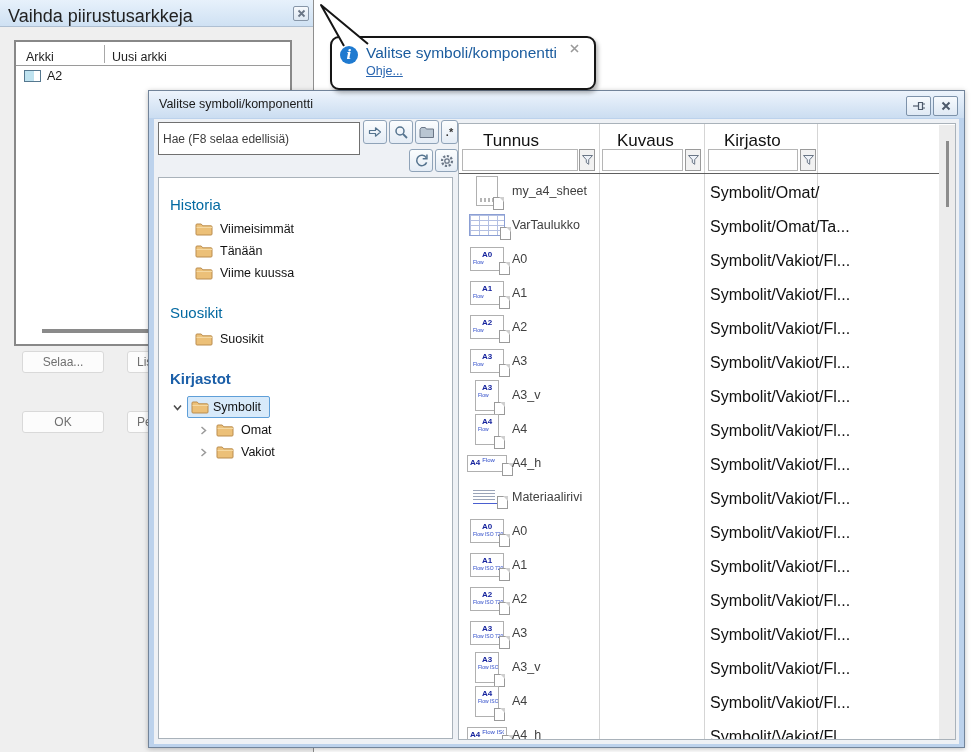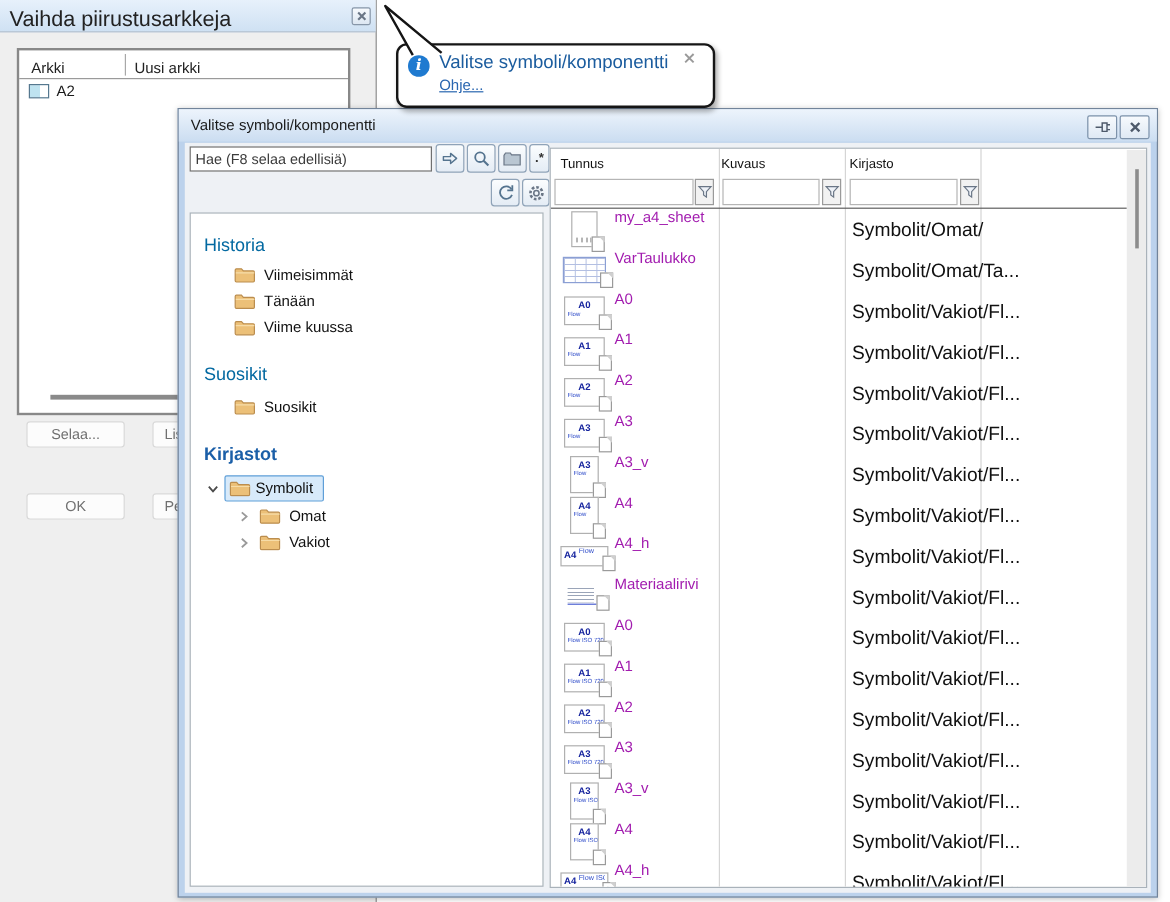--- a/index.html
+++ b/index.html
@@ -52,21 +52,21 @@
   #dlg-titlebar { position:absolute; left:0; top:0; width:100%; height:27px;
     background:linear-gradient(180deg,#edf4fc 0%,#cbddf1 100%); }
   #dlg-title { position:absolute; left:10px; top:6px; font-size:12.5px; color:#1a1a1a; }
   .winbtn { position:absolute; top:5px; width:25px; height:20px; border:1px solid #7d92aa;
     background:linear-gradient(180deg,#f7fafd,#dfe9f4); border-radius:2px;
     display:flex; align-items:center; justify-content:center; }
   #btn-pin { left:757px; }
   #btn-close { left:784px; }
   #dlg-content { position:absolute; left:5px; top:28px; width:805px; height:625px; background:#eef1f5; }
 
-  #search-input { position:absolute; left:4px; top:3px; width:202px; height:21px;
+  #search-input { position:absolute; left:4px; top:3px; width:202px; height:33px;
     border:1px solid #707070; background:#fff; font-size:12px; padding:0 4px;
     font-family:"Liberation Sans",sans-serif; color:#15803d; }
   #search-input::placeholder { color:#3c3c3c; opacity:1; }
   .tbtn { position:absolute; border:1px solid #8fa3b8; border-radius:3px;
     background:linear-gradient(180deg,#fbfdfe,#e4ecf5);
     display:flex; align-items:center; justify-content:center; }
   #btn-go { left:209px; top:1px; width:24px; height:24px; }
   #btn-search { left:235px; top:1px; width:24px; height:24px; }
   #btn-folder { left:261px; top:1px; width:24px; height:24px; }
   #btn-regex { left:287px; top:1px; width:17px; height:24px; font-size:11px; font-weight:bold; color:#333; }
@@ -83,32 +83,32 @@
   .foldericon { position:absolute; top:2px; width:18px; height:14px; }
   .chev { position:absolute; top:3px; width:13px; height:13px; }
   #sel-pill { position:absolute; left:28px; top:-2px; height:22px; display:flex; align-items:center;
     gap:4px; padding:0 8px 0 3px; background:#d8eafa; border:1px solid #5f9fd8; border-radius:2px; }
   #sel-pill .foldericon { position:static; }
   #sel-pill .flabel { position:static; font-size:12.5px; }
 
   
   #table-panel { position:absolute; left:304px; top:4px; width:498px; height:617px;
     background:#fff; border:1px solid #a9b2ba; overflow:hidden; }
-  .col-label { position:absolute; top:7px; font-size:11px; color:#111; }
+  .col-label { position:absolute; top:7px; font-size:17px; color:#111;margin-left:16px; }
   .vline { position:absolute; top:0; width:1px; height:100%; background:#d5d5d5; }
   .filter-input { position:absolute; top:25px; height:22px; border:1px solid #b5b5b5;
     background:#fff; }
   .funnel-btn { position:absolute; top:25px; width:16px; height:22px; border:1px solid #9a9a9a;
     background:#f2f2f2; display:flex; align-items:center; justify-content:center; }
   #hdr-sep { position:absolute; left:0; top:49px; width:480px; height:1px; background:#5f5f5f; }
   #trows { position:absolute; left:0; top:50px; width:480px; height:565px; overflow:hidden; }
   .trow { position:relative; width:100%; height:34px; }
   .cell-iconwrap { position:absolute; left:6px; top:0; width:44px; height:34px;
     display:flex; align-items:center; justify-content:center; }
-  .cell-tunnus { position:absolute; left:53px; top:0; font-size:12.5px; color:#a21caf; }
+  .cell-tunnus { position:absolute; left:53px; top:10px; font-size:12.5px; color:#404040; }
   .cell-kuvaus { position:absolute; left:144px; top:10px; font-size:12.5px; color:#111; }
   .cell-kirjasto { position:absolute; left:251px; top:10px; font-size:16px; color:#111; white-space:nowrap; }
 
   
   .sheeticon { position:relative; background:#fff; border:1px solid #b0b0b0; }
   .sheeticon[data-icon="land"]  { width:34px; height:24px; }
   .sheeticon[data-icon="port"]  { width:24px; height:31px; }
   .sheeticon[data-icon="wide"]  { width:40px; height:17px; display:flex; align-items:flex-start; gap:2px; padding:1px 2px; }
   .sheeticon[data-icon="plain"] { width:22px; height:30px; }
   .sheeticon[data-icon="plain"]::after { content:''; position:absolute; left:3px; bottom:3px;

